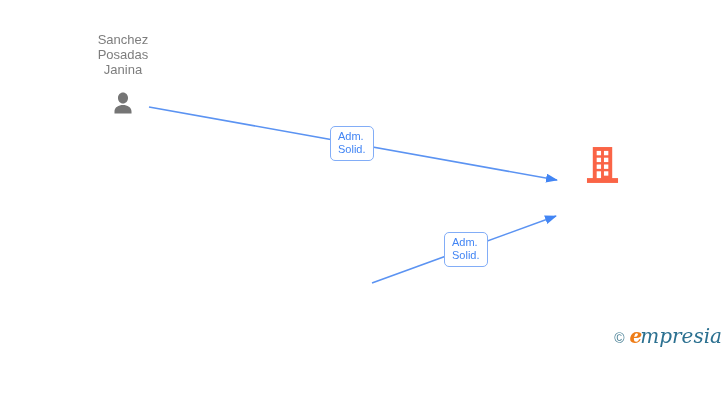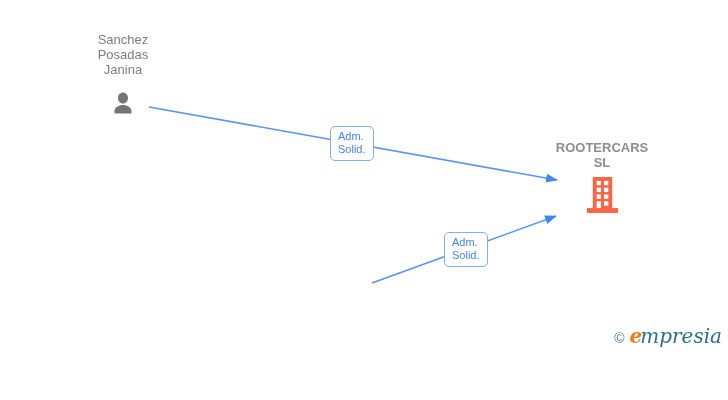--- a/index.html
+++ b/index.html
@@ -114,22 +114,20 @@
   <div class="node person1">
     <div class="node-label">Sanchez
 Posadas
 Janina</div>
     <svg class="person-icon-svg" viewBox="0 0 24 24">
       <path d="M12 12.4c2.45 0 4.3-2.05 4.3-4.7S14.45 3 12 3 7.7 5.05 7.7 7.7s1.85 4.7 4.3 4.7zm0 1.4c-3.7 0-7.3 2-7.3 5.6V21h14.6v-1.6c0-3.6-3.6-5.6-7.3-5.6z"></path>
     </svg>
   </div>
 
   <div class="node company">
-    <div class="node-label">ROOTERCARS
-SL</div>
     <svg class="building-icon-svg" viewBox="0 0 34 38">
       <rect x="1" y="33" width="32" height="5" fill="#fa6446"></rect>
       <rect x="7" y="1" width="20" height="33" fill="#fa6446"></rect>
       <rect x="11" y="5" width="4.5" height="4.5" fill="#ffffff"></rect>
       <rect x="18.5" y="5" width="4.5" height="4.5" fill="#ffffff"></rect>
       <rect x="11" y="12" width="4.5" height="4.5" fill="#ffffff"></rect>
       <rect x="18.5" y="12" width="4.5" height="4.5" fill="#ffffff"></rect>
       <rect x="11" y="19" width="4.5" height="4.5" fill="#ffffff"></rect>
       <rect x="18.5" y="19" width="4.5" height="4.5" fill="#ffffff"></rect>
       <rect x="11" y="26" width="4.5" height="7" fill="#ffffff"></rect>

